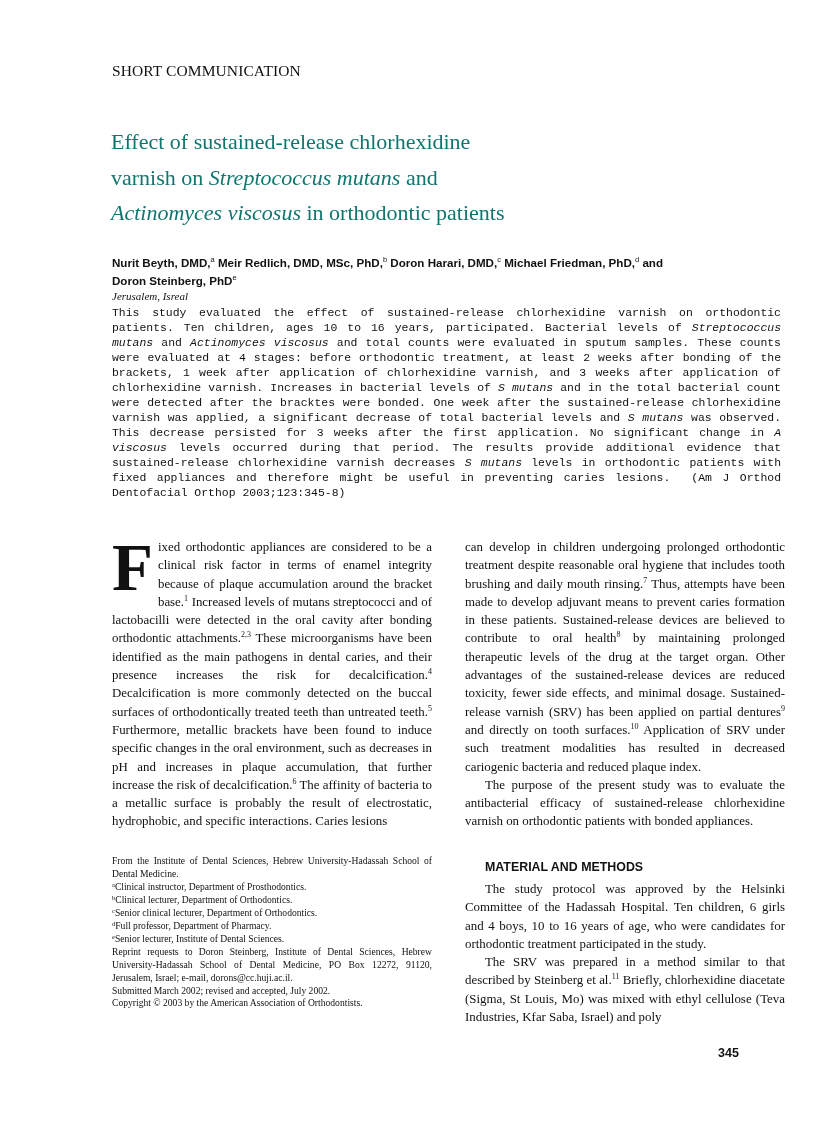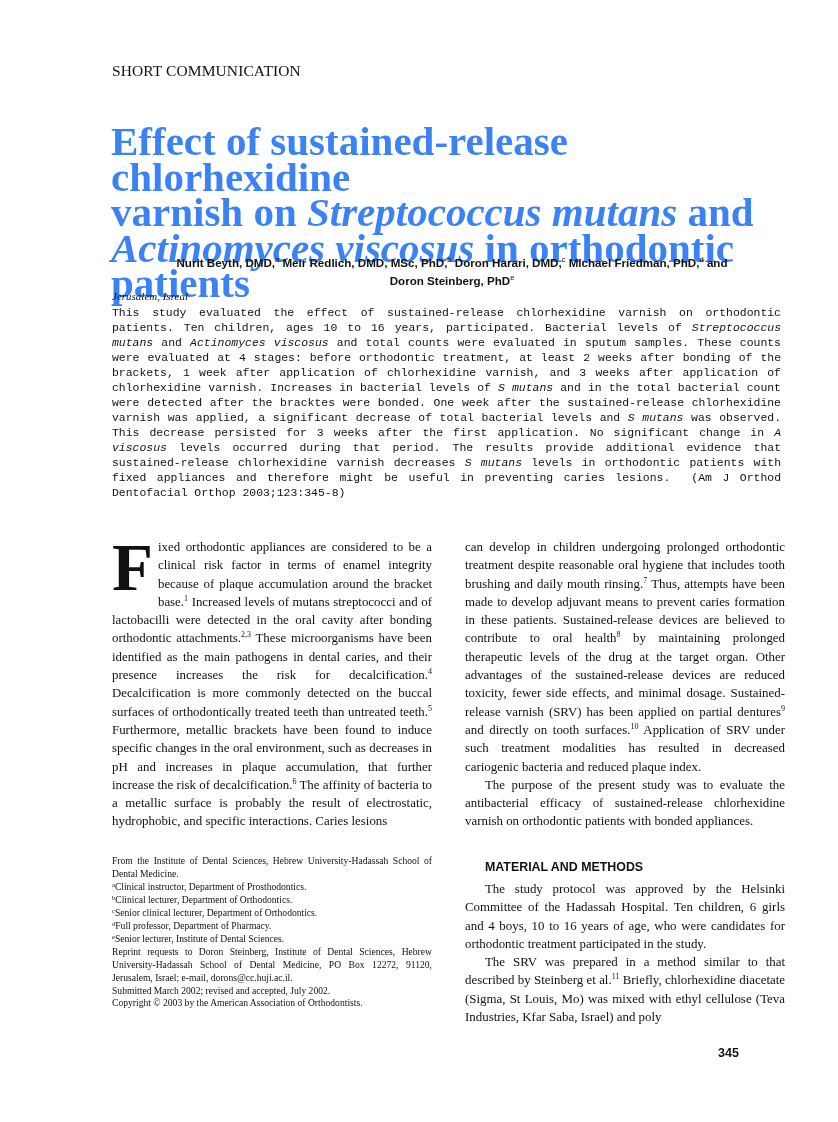--- a/index.html
+++ b/index.html
@@ -5,28 +5,28 @@
     html, body { margin: 0; padding: 0; background: #ffffff; }
     body { width: 838px; height: 1122px; position: relative; overflow: hidden; color: #111; }
     .page { position: absolute; left: 0; top: 0; width: 838px; height: 976px; margin-left: 28px; }
 
     .section-label {
       position: absolute; left: 84px; top: 62px;
       font-family: "Liberation Serif", serif; font-size: 15.5px; letter-spacing: 0.1px; color: #111;
     }
     .title {
       position: absolute; left: 83px; top: 124px; width: 690px;
-      font-family: "Liberation Serif", serif; font-size: 41px; line-height: 35.5px; color: #3b82f6;
-      margin: 0; font-weight: bold;
+      font-family: "Liberation Serif", serif; font-size: 22px; line-height: 35.5px; color: #0f766e;
+      margin: 0; font-weight: normal;
     }
     .title i { font-style: italic; }
 
     .authors {
       position: absolute; left: 84px; top: 254px; width: 680px;
-      font-family: "Liberation Sans", sans-serif; font-size: 11.6px; font-weight: bold; line-height: 18px; color: #111; text-align: center;
+      font-family: "Liberation Sans", sans-serif; font-size: 11.6px; font-weight: bold; line-height: 18px; color: #111;
     }
     .authors sup { font-size: 7.5px; font-weight: normal; vertical-align: 5px; line-height: 0; }
     .location {
       position: absolute; left: 84px; top: 290px;
       font-family: "Liberation Serif", serif; font-style: italic; font-size: 11px; color: #111;
     }
 
     .abstract {
       position: absolute; left: 84px; top: 305px; width: 669px;
       font-family: Liberation Mono, monospace; font-size: 11.45px; line-height: 15px;

